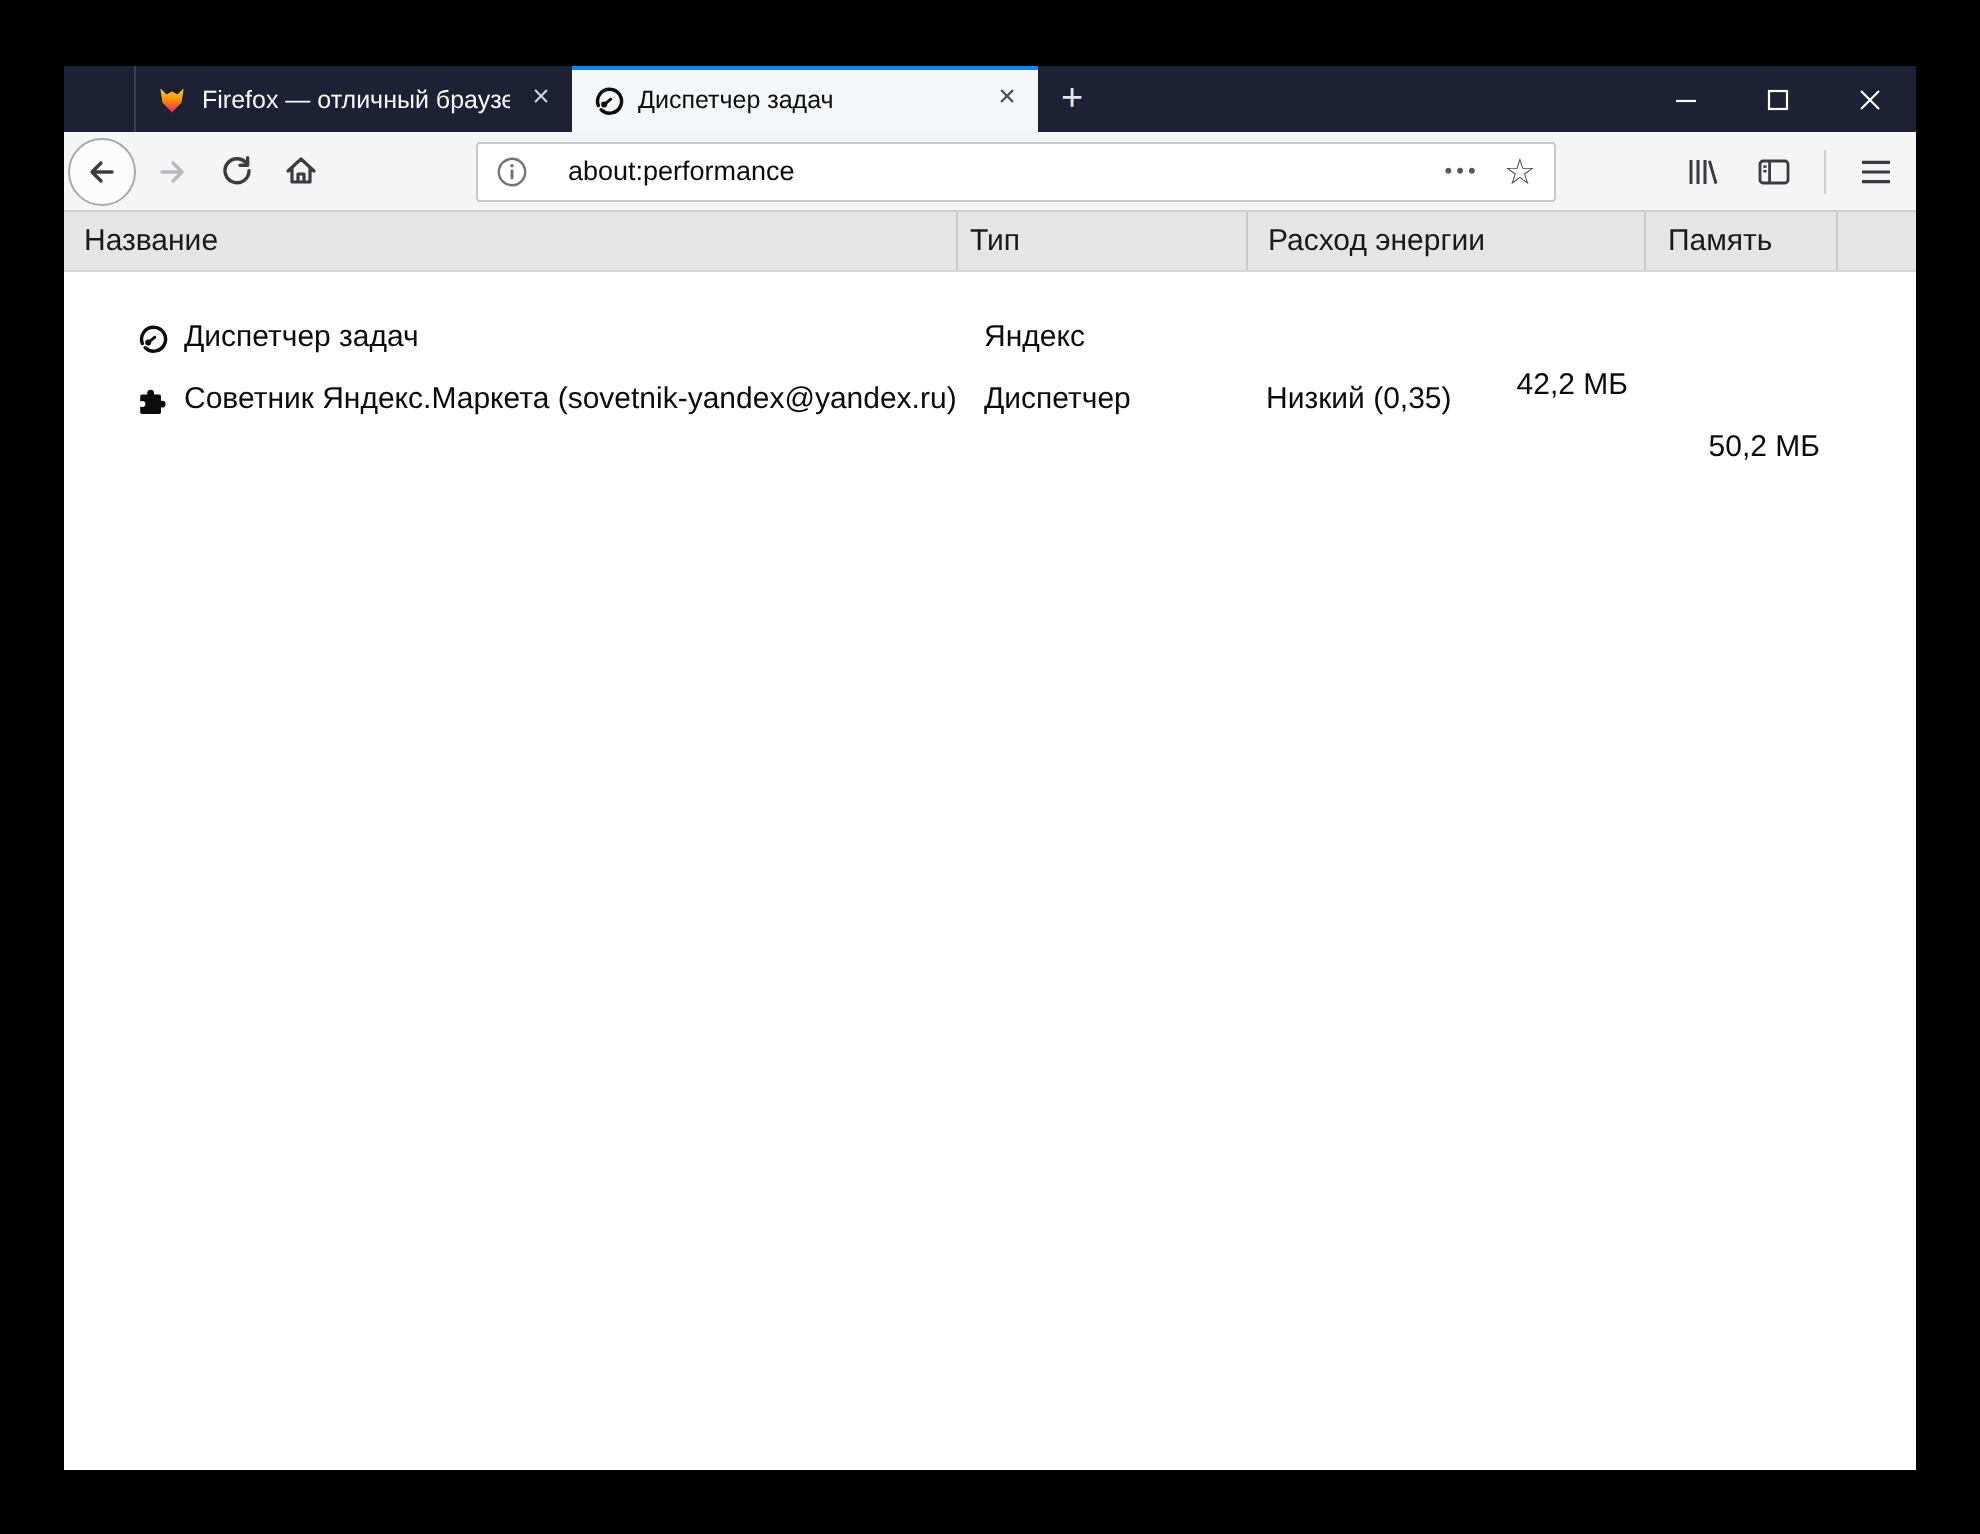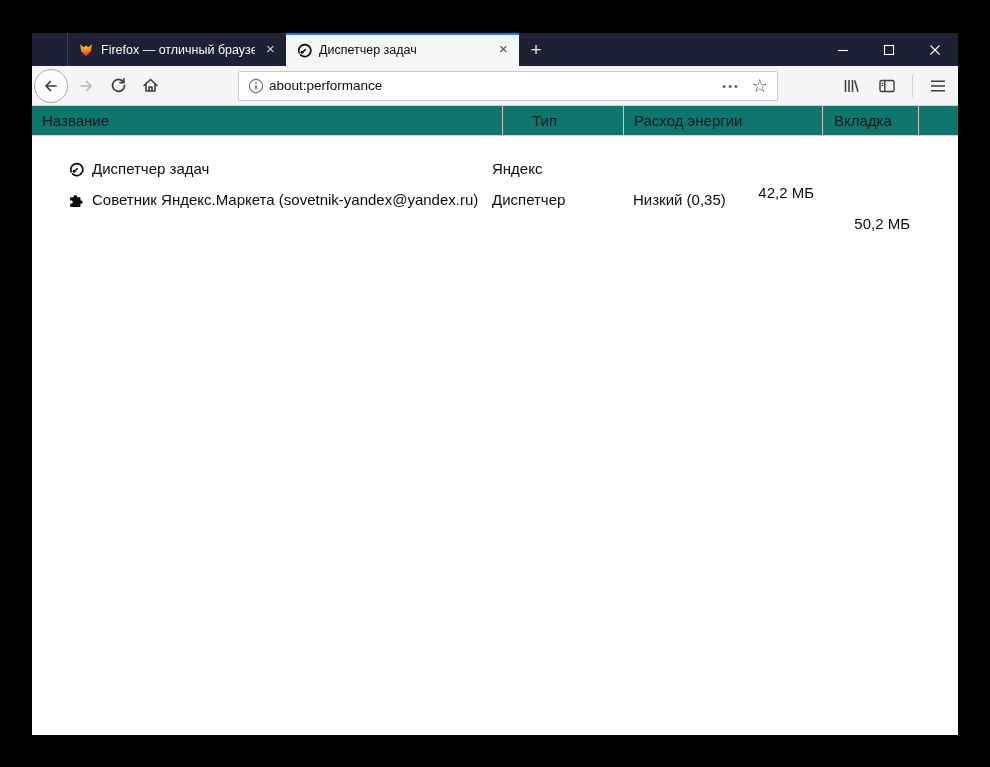--- a/index.html
+++ b/index.html
@@ -27,34 +27,34 @@
   .win-btn { width:46px; height:33px; display:flex; align-items:center; justify-content:center; }
 
   
   .toolbar { height:40px; background:#f5f5f6; border-bottom:1px solid #d0d0d2;
              display:flex; align-items:center; padding:0 4px 0 2px; flex:0 0 auto; }
   .nav-btn { width:32px; height:32px; display:flex; align-items:center; justify-content:center; border-radius:2px; }
   .back-btn { width:34px; height:34px; border:1px solid #a8a8b0; border-radius:50%;
               background:#fcfcfd; display:flex; align-items:center; justify-content:center; margin-right:2px; }
   .urlbar { width:540px; height:30px; margin-left:72px; background:#fff; border:1px solid #c7c7cc;
             border-radius:2px; display:flex; align-items:center; padding:0 9px; }
-  .url-text { flex:1; font-size:13.5px; color:#0c0c0d; margin-left:5px; white-space:nowrap; overflow:hidden; }
+  .url-text { flex:1; font-size:13.5px; color:#0c0c0d; margin-left:20px; white-space:nowrap; overflow:hidden; }
   .page-actions { font-size:11px; color:#5a5a5e; letter-spacing:2px; margin-right:12px; }
   .star-glyph { font-size:18px; color:#4a4a4f; line-height:1; }
   .toolbar-right { margin-left:auto; display:flex; align-items:center; gap:4px; }
   .toolbar-sep { width:1px; height:22px; background:#cfcfd3; margin:0 5px; }
 
   
   .page { flex:1; background:#fff; overflow:hidden; }
   .grid-cols { display:grid; grid-template-columns:446px 145px 199px 96px 1fr; }
-  .thead { height:30px; background:#0f766e; border-bottom:1px solid #d4d4d4;
+  .thead { height:30px; background:#e5e5e5; border-bottom:1px solid #d4d4d4;
            font-size:15px; color:#19191b; }
   .th { display:flex; align-items:center; height:100%; border-left:1px solid #c8c8c8; padding-left:12px; }
   .th.c1 { border-left:none; padding-left:10px; }
-  .th.c2 { padding-left:29px;margin-left:24px; } .th.c3 { padding-left:10px; } .th.c4 { padding-left:11px; }
+  .th.c2 { padding-left:6px; } .th.c3 { padding-left:10px; } .th.c4 { padding-left:11px; }
   .trow { height:31px; align-items:center; font-size:15px; color:#0c0c0d; }
   .cell-name { display:flex; align-items:center; gap:8px; padding-left:36px; white-space:nowrap; overflow:hidden; }
   .cell-type { padding-left:14px; }
   .cell-energy { padding-left:10px; }
   .cell-memory { text-align:right; padding-right:8px;margin-top:48px; }
   .row-icon { width:16px; height:16px; flex:0 0 16px; display:flex; }
 </style>
 </head>
 <body>
 
@@ -173,21 +173,21 @@
       </div>
     </div>
   </div>
 
   <div class="page">
 
     <div class="thead grid-cols">
       <div class="th c1">Название</div>
       <div class="th c2">Тип</div>
       <div class="th c3">Расход энергии</div>
-      <div class="th c4">Вкладка</div>
+      <div class="th c4">Память</div>
       <div class="th"></div>
     </div>
 
     <div class="trow grid-cols">
       <div class="cell-name">
         <span class="row-icon">
           <svg width="16" height="16" viewBox="0 0 16 16">
             <path d="M4.6 12.9 A6 6 0 1 0 3.2 10.8" fill="none" stroke="#0c0c0d" stroke-width="1.7" stroke-linecap="round"></path>
             <circle cx="6.1" cy="10.3" r="1.5" fill="#0c0c0d"></circle>
             <path d="M6.1 10.3 L9.4 7.6" stroke="#0c0c0d" stroke-width="1.4" stroke-linecap="round"></path>

